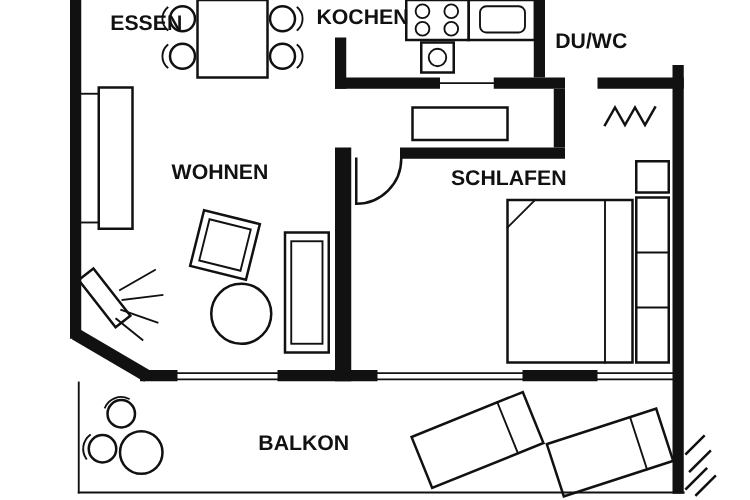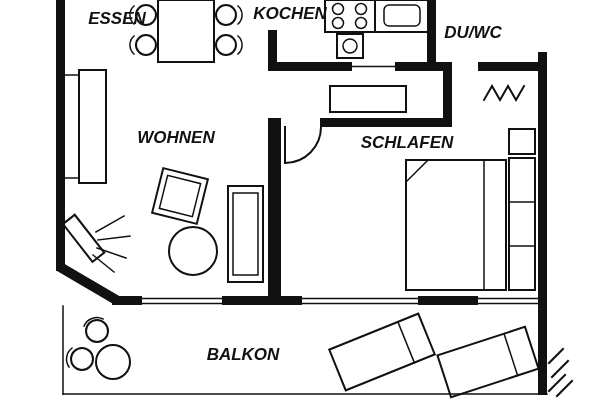--- a/index.html
+++ b/index.html
@@ -1,20 +1,19 @@
 <!DOCTYPE html>
 <html style="--wall: #111111; --background: #ffffff;"><head>
 <meta charset="utf-8">
 <style>
   html,body{margin:0;padding:0;background:#fff;}
   .stage{
     width:600px;height:400px;position:relative;overflow:hidden;
     background:var(--background,#fff);
     font-family:"Liberation Sans",sans-serif;
-    font-style:italic;
   }
   svg{display:block;}
   .wall{fill:var(--wall,#111);stroke:none;}
   .thickline{stroke:var(--wall,#111);stroke-width:10;fill:none;}
   .ln{stroke:var(--wall,#111);stroke-width:2;fill:none;stroke-linecap:square;}
   .thin{stroke-width:1.5;}
   .lbl{
     font-family:"Liberation Sans",sans-serif;
     font-weight:bold;font-size:17px;
     fill:var(--wall,#111);text-anchor:middle;

